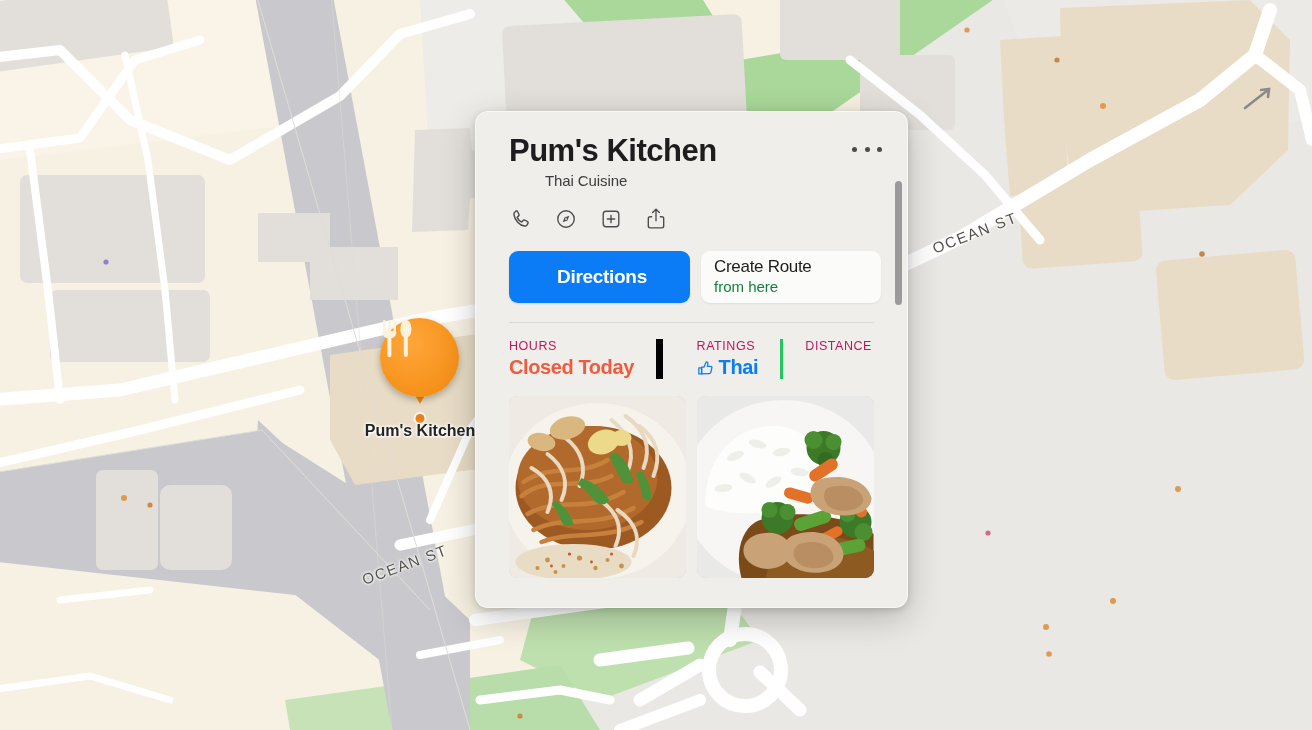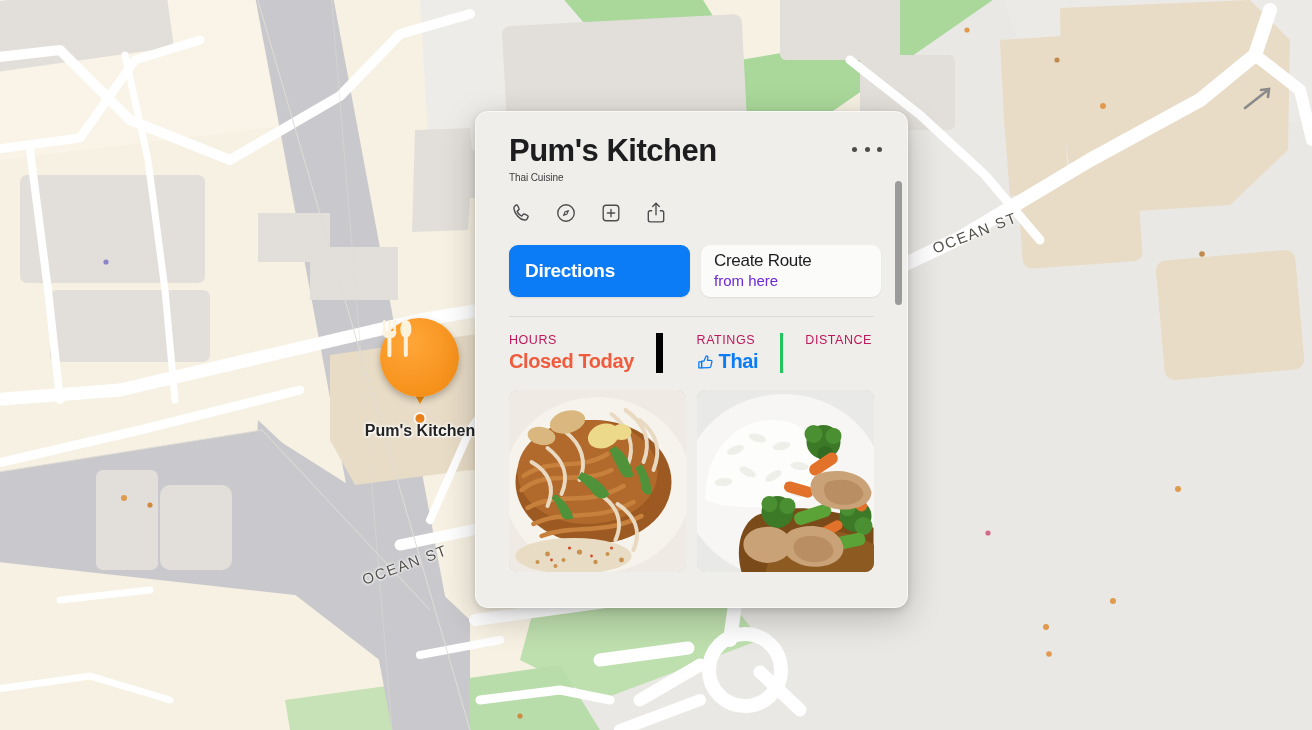--- a/index.html
+++ b/index.html
@@ -68,21 +68,21 @@
   }
   #card-inner { position: relative; padding: 22px 0 0 0; height: 100%; }
 
   .card-pad { padding-left: 33px; padding-right: 33px; }
 
   #place-title {
     font-size: 31px; font-weight: bold; color: #1d1d1f;
     letter-spacing: -0.5px; line-height: 1.08;
   }
   #place-subtitle {
-    font-size: 10px; color: #3c3c3e; margin-top: 5px; letter-spacing: -0.1px;
+    font-size: 15px; color: #3c3c3e; margin-top: 5px; letter-spacing: -0.1px; margin-left: 36px;
   }
 
   #more-btn {
     position: absolute; right: 25px; top: 26px;
     width: 30px; height: 22px;
     display: flex; align-items: center; justify-content: space-between;
     cursor: pointer;
   }
   #more-btn i { width: 5px; height: 5px; border-radius: 50%; background: #4b4b4b; display:block; }
 
@@ -95,29 +95,29 @@
 
   
   #route-row { display: flex; gap: 11px; margin-top: 19px; }
   #directions-btn {
     flex: 0 0 181px; height: 52px; border-radius: 9px;
     background: #0b7cf5;
     display: flex; align-items: center; padding-left: 16px;
     cursor: pointer;
     box-shadow: 0 1px 2px rgba(0,0,0,.10);
   }
-  #directions-label { color: #fff; font-size: 19px; font-weight: bold; letter-spacing: -0.3px; }
+  #directions-label { color: #fff; font-size: 19px; font-weight: bold; letter-spacing: -0.3px; margin-left: 32px; }
   #create-route-btn {
     flex: 0 0 180px; height: 52px; border-radius: 9px;
     background: #fbfbfa;
     padding: 6px 0 0 13px; cursor: pointer;
     box-shadow: 0 1px 2px rgba(0,0,0,.07);
   }
   #cr-title { font-size: 17px; font-weight: normal; color: #1d1d1f; letter-spacing: -0.3px; line-height: 1.15; }
-  #cr-sub { font-size: 15px; color: #6d28d9; line-height: 1.2; margin-top: 1px; }
+  #cr-sub { font-size: 15px; color: #15803d; line-height: 1.2; margin-top: 1px; }
 
   .divider { height: 1px; background: #dcdad5; margin: 19px 33px 0 33px; }
 
   
   #stats { display: flex; margin-top: 16px; }
   .stat { padding-right: 2px; }
   .stat-label {
     font-size: 12.5px; color: #be185d; letter-spacing: 0.55px; font-weight: 400;
     text-transform: uppercase;
   }

